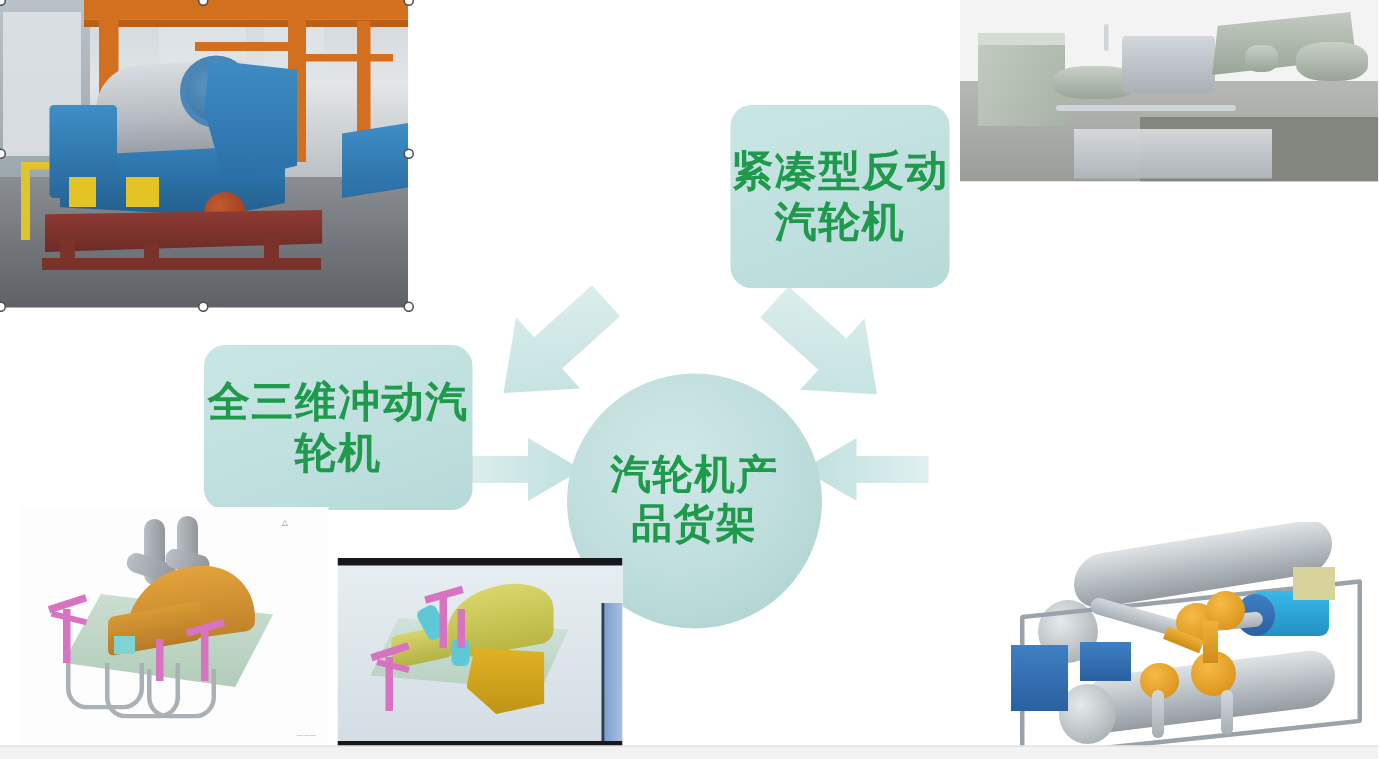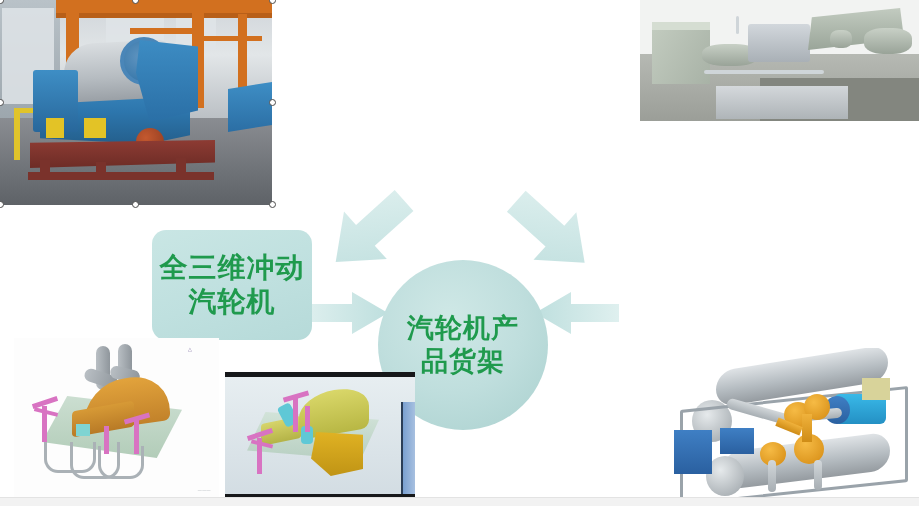--- a/index.html
+++ b/index.html
@@ -127,24 +127,24 @@
 
   
   .node{position:absolute;display:flex;align-items:center;justify-content:center;
       text-align:center;color:#1f9a4d;font-weight:bold;line-height:1.22;
       font-family:"DejaVu Sans","Liberation Sans",sans-serif;}
   .box{background:linear-gradient(160deg,#c9e6e4 0%,#bfe0df 55%,#b6dad9 100%);
       border-radius:14px;font-size:28px;letter-spacing:1px;
       box-shadow:0 0 0 0 rgba(0,0,0,0);}
   #node-industrial{left:296px;top:70px;width:130px;height:122px;}
   #node-compact  {left:487px;top:70px;width:146px;height:122px;}
-  #node-full3d   {left:152px;top:230px;width:160px;height:110px;}
+  #node-full3d   {left:136px;top:230px;width:179px;height:110px;}
   #node-lowtemp  {left:613px;top:230px;width:150px;height:122px;}
 
-  #node-center{left:378px;top:260px;width:170px;height:170px;border-radius:50%;
+  #node-center{left:378px;top:249px;width:170px;height:170px;border-radius:50%;
       background:radial-gradient(circle at 42% 34%,#cfe8e6 0%,#bfdedd 50%,#a9d0ce 100%);
       font-size:27px;letter-spacing:1px;}
   #node-center .lbl{padding:0 22px;}
 
   
   .arrow{position:absolute;}
   .arrow svg{display:block;overflow:visible;}
 
   
   .node .lbl{display:block;}
@@ -256,20 +256,23 @@
         <linearGradient id="ag4" x1="1" y1="0" x2="0" y2="0">
           <stop offset="0%" stop-color="#dff0ef"></stop>
             <stop offset="100%" stop-color="#bedfde"></stop>
         </linearGradient>
       </defs>
       <polygon points="84,12 36,12 36,0 0,21 36,42 36,30 84,30" fill="url(#ag4)"></polygon>
     </svg>
   </div>
 
 
+  <div class="node box" id="node-compact">
+    <span class="lbl">紧凑型反动汽轮机</span>
+  </div>
 
   <div class="node box" id="node-full3d">
     <span class="lbl">全三维冲动汽轮机</span>
   </div>
 
 
   <div class="node" id="node-center">
     <span class="lbl">汽轮机产品货架</span>
   </div>
 

